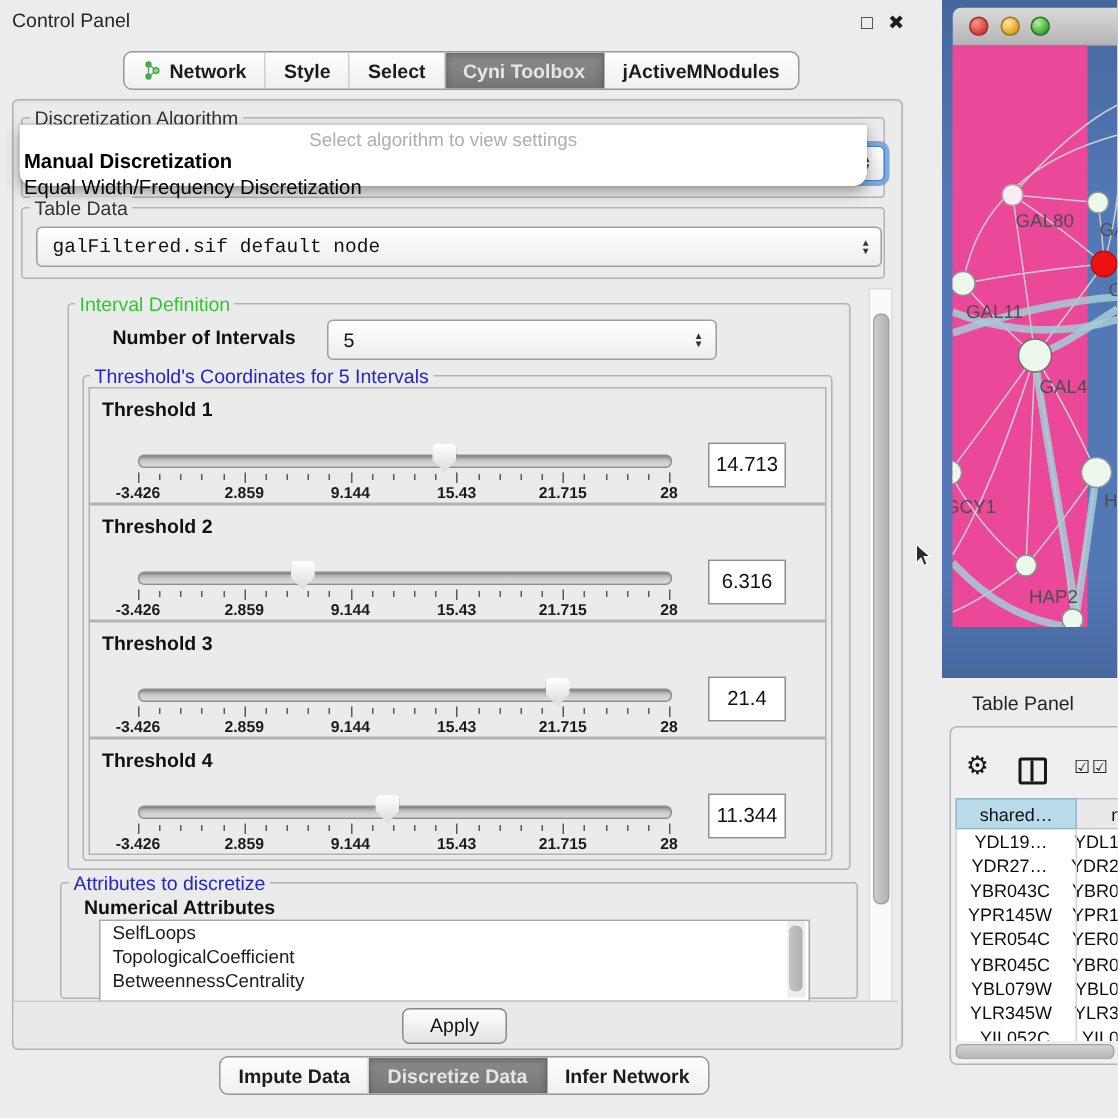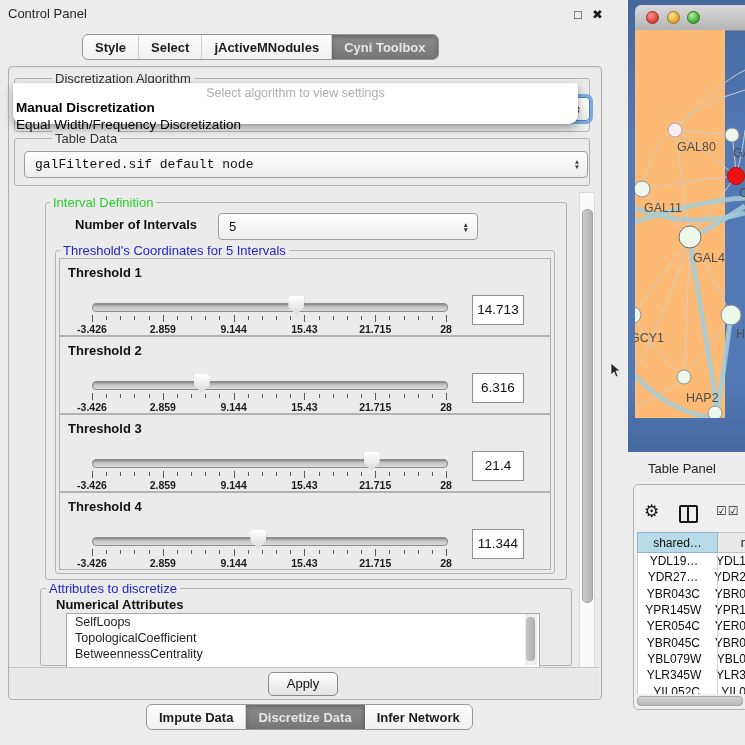--- a/index.html
+++ b/index.html
@@ -19,21 +19,21 @@
   .seg:last-child{border-right:none;}
   .seg.sel{background:linear-gradient(#8d8d8d,#767676);color:#e6e6e6;
            border-right-color:#686868;box-shadow:inset 0 2px 5px rgba(0,0,0,.28);}
   #topTabs{left:82px;top:34px;}
   #bottomTabs{left:146px;top:704px;}
   
   .outer-panel{left:8px;top:66px;width:592px;height:632px;background:#ebebeb;
                border:1px solid #b0b0b0;border-radius:4px;box-shadow:inset 0 1px 2px rgba(0,0,0,.07);}
   .group{border:1px solid #b2b2b2;border-radius:3px;}
   .glabel{font-size:13px;background:#ebebeb;padding:0 3px;white-space:nowrap;}
-  .glabel.gray{color:#333;margin-left:32px;}
+  .glabel.gray{color:#333;}
   .glabel.green{color:#2ccc2c;}
   .glabel.blue{color:#2424cc;}
   
   .combo{background:linear-gradient(#ffffff,#ededed);border:1px solid #9e9e9e;border-radius:4px;}
   #algoCombo{left:22px;top:97px;width:566px;height:22px;z-index:4;
              box-shadow:0 0 0 3px rgba(106,158,222,.85);border-color:#4a82c4;}
   .stepper{position:absolute;right:8px;top:50%;transform:translateY(-50%);
            display:flex;flex-direction:column;align-items:center;font-size:6.5px;
            line-height:5px;color:#333;}
   
@@ -91,21 +91,21 @@
        line-height:22px;}
   
   .net-frame{left:628px;top:0;width:117px;height:452px;
              background:linear-gradient(180deg,#44679d,#5378b6 30%,#5378b6 85%,#45689e);}
   .net-titlebar{left:635px;top:5px;width:110px;height:25px;border-radius:6px 0 0 0;
                 background:linear-gradient(#dadada,#b4b4b4);border-bottom:1px solid #8b8b8b;}
   .light{position:absolute;top:6px;width:11px;height:11px;border-radius:50%;}
   .light.red{left:11px;background:radial-gradient(circle at 35% 30%,#f8988f,#df4840 60%,#b5332c);border:1px solid #9c2d27;}
   .light.yellow{left:32px;background:radial-gradient(circle at 35% 30%,#ffe9a0,#e8ab2d 60%,#c08a1f);border:1px solid #97741c;}
   .light.green{left:52px;background:radial-gradient(circle at 35% 30%,#c0eda4,#46b43c 60%,#2c8f26);border:1px solid #237320;}
-  .net-canvas{left:635px;top:30px;width:90px;height:388px;background:#fdba74;}
+  .net-canvas{left:635px;top:30px;width:90px;height:388px;background:#ec4899;}
   
   .tp-title{left:648px;top:461px;font-size:13px;color:#222;}
   .tp-panel{left:633px;top:484px;width:118px;height:224px;background:#efefef;
             border:1px solid #b3b3b3;border-radius:5px;}
   .gear{left:644px;top:501px;font-size:17px;color:#141414;}
   .split-icon{left:679px;top:505px;width:15px;height:14px;border:2px solid #161616;border-radius:2px;}
   .split-icon::after{content:"";position:absolute;left:5.5px;top:0;width:2px;height:100%;background:#161616;}
   .checks{left:716px;top:504px;font-size:12px;color:#222;letter-spacing:1px;}
   .hcell{height:21px;font-size:12px;line-height:21px;text-align:center;color:#111;box-sizing:border-box;}
   #hcell1{left:637px;top:532px;width:81px;background:#b7dbe9;border:1px solid #93b6c6;}
@@ -122,30 +122,39 @@
 </style>
 </head>
 <body>
 
 <div class="abs cp-title">Control Panel</div>
 <div class="abs win-btn" id="floatBtn">□</div>
 <div class="abs win-btn" id="closeBtn">✖</div>
 
 <div class="abs segbar" id="topTabs">
     <div class="seg">
+      <svg width="13" height="14" viewBox="0 0 13 14">
+        <path d="M4 5v4M5.5 4l2.5 2M5.5 10l2.5-2" stroke="#8a8a8a" stroke-width="1" fill="none"></path>
+        <circle cx="4" cy="3" r="2.1" fill="#3fae49"></circle>
+        <circle cx="9" cy="7" r="1.9" fill="#8ed88e" stroke="#3fae49"></circle>
+        <circle cx="4" cy="11" r="2.1" fill="#3fae49"></circle>
+      </svg>
+      <span>Network</span>
+    </div>
+    <div class="seg">
       <span>Style</span>
     </div>
     <div class="seg">
       <span>Select</span>
-    </div>
-    <div class="seg">
-      <span>jActiveMNodules</span>
     </div>
     <div class="seg sel">
       <span>Cyni Toolbox</span>
+    </div>
+    <div class="seg">
+      <span>jActiveMNodules</span>
     </div>
   </div>
 
 <div class="abs outer-panel"></div>
 
 <div class="abs group" style="left:14px;top:78px;width:574px;height:52px;"></div>
 <div class="abs glabel gray" style="left:20px;top:71px;">Discretization Algorithm</div>
 <div class="abs combo" id="algoCombo">
   <span class="stepper">
     <span>▲</span>

